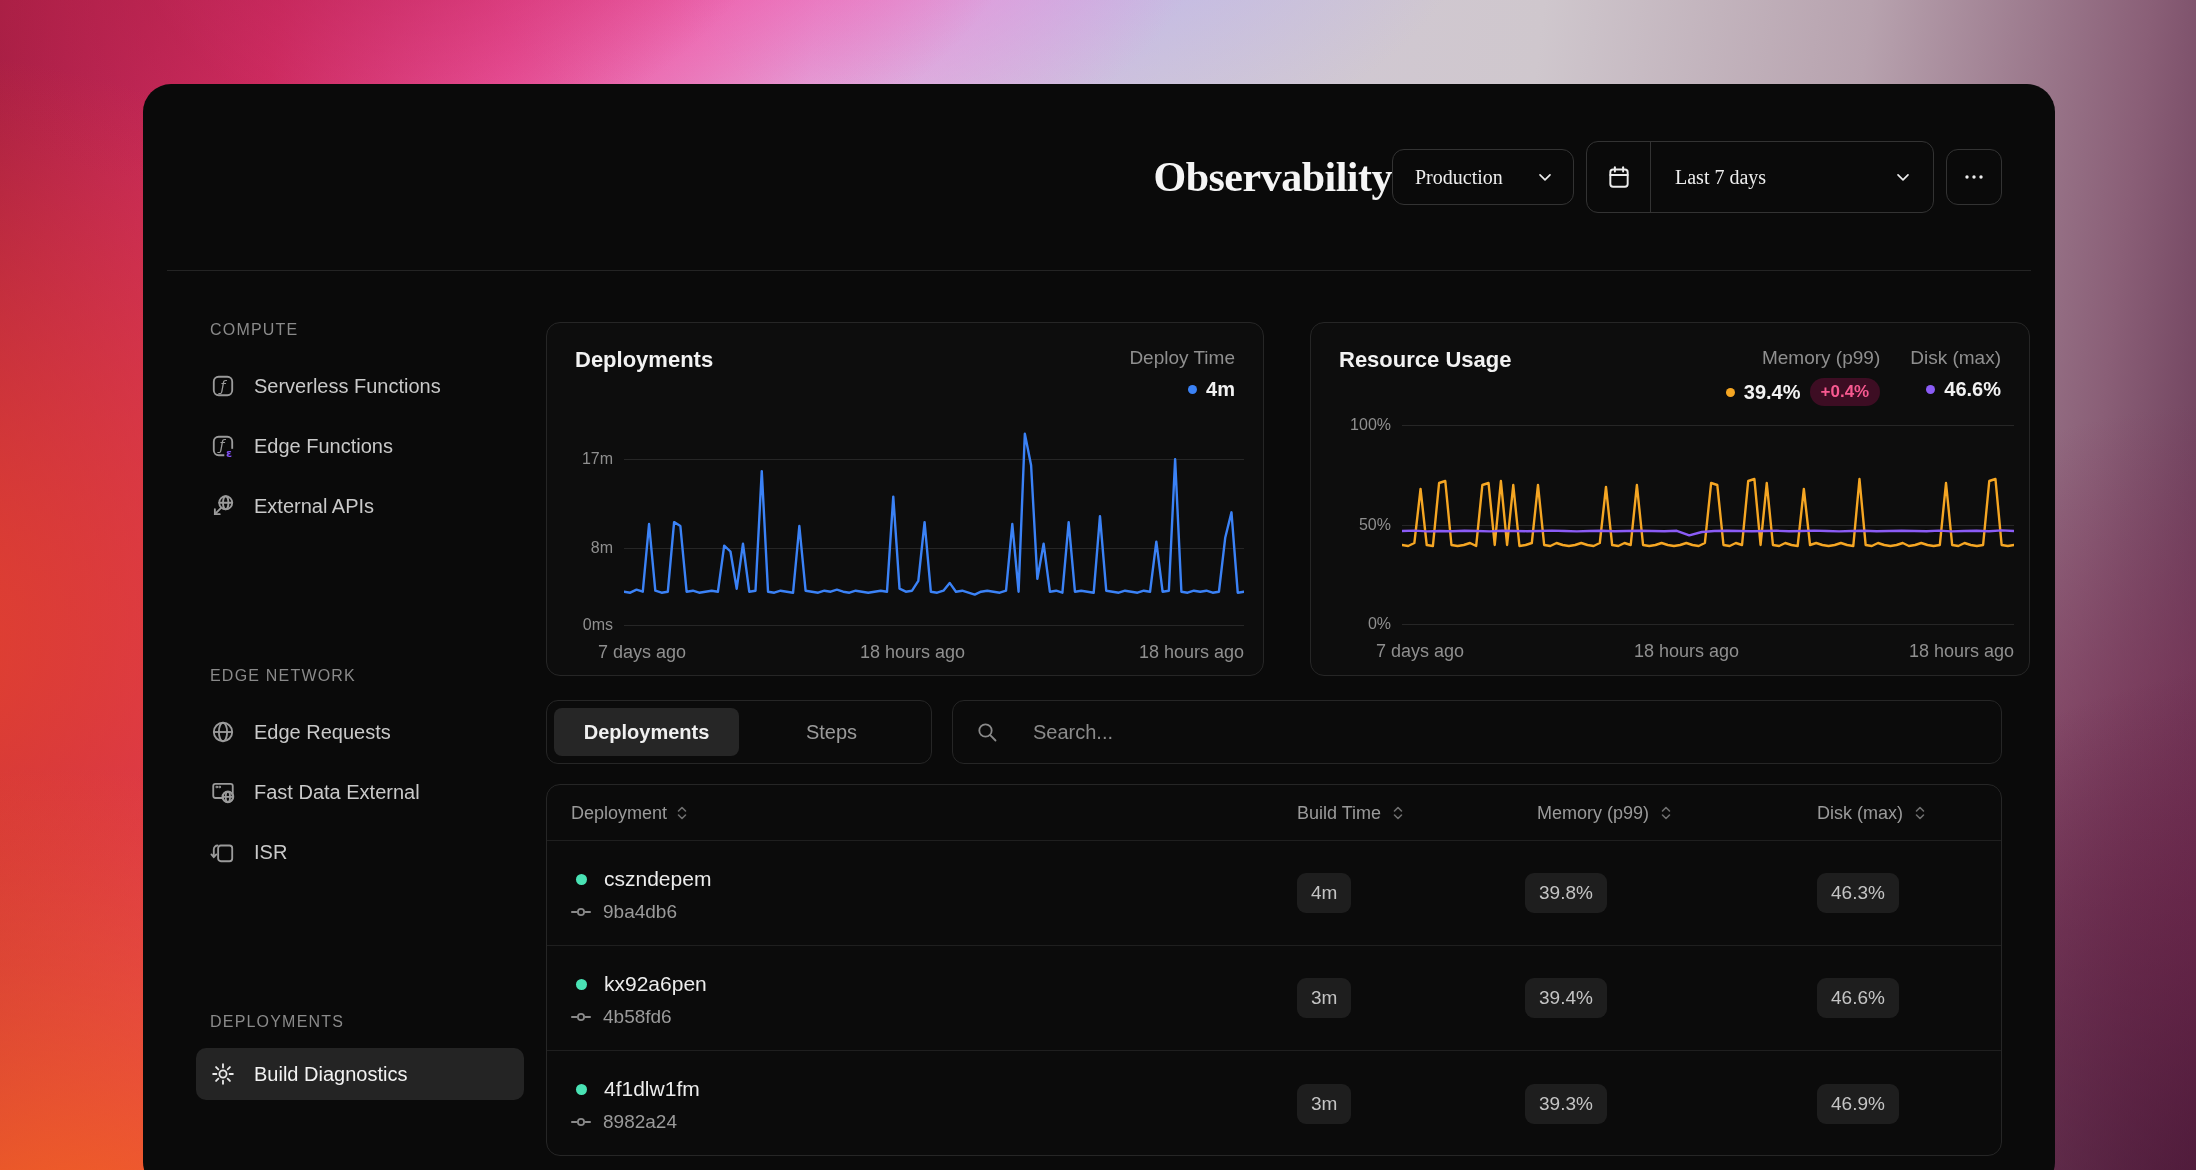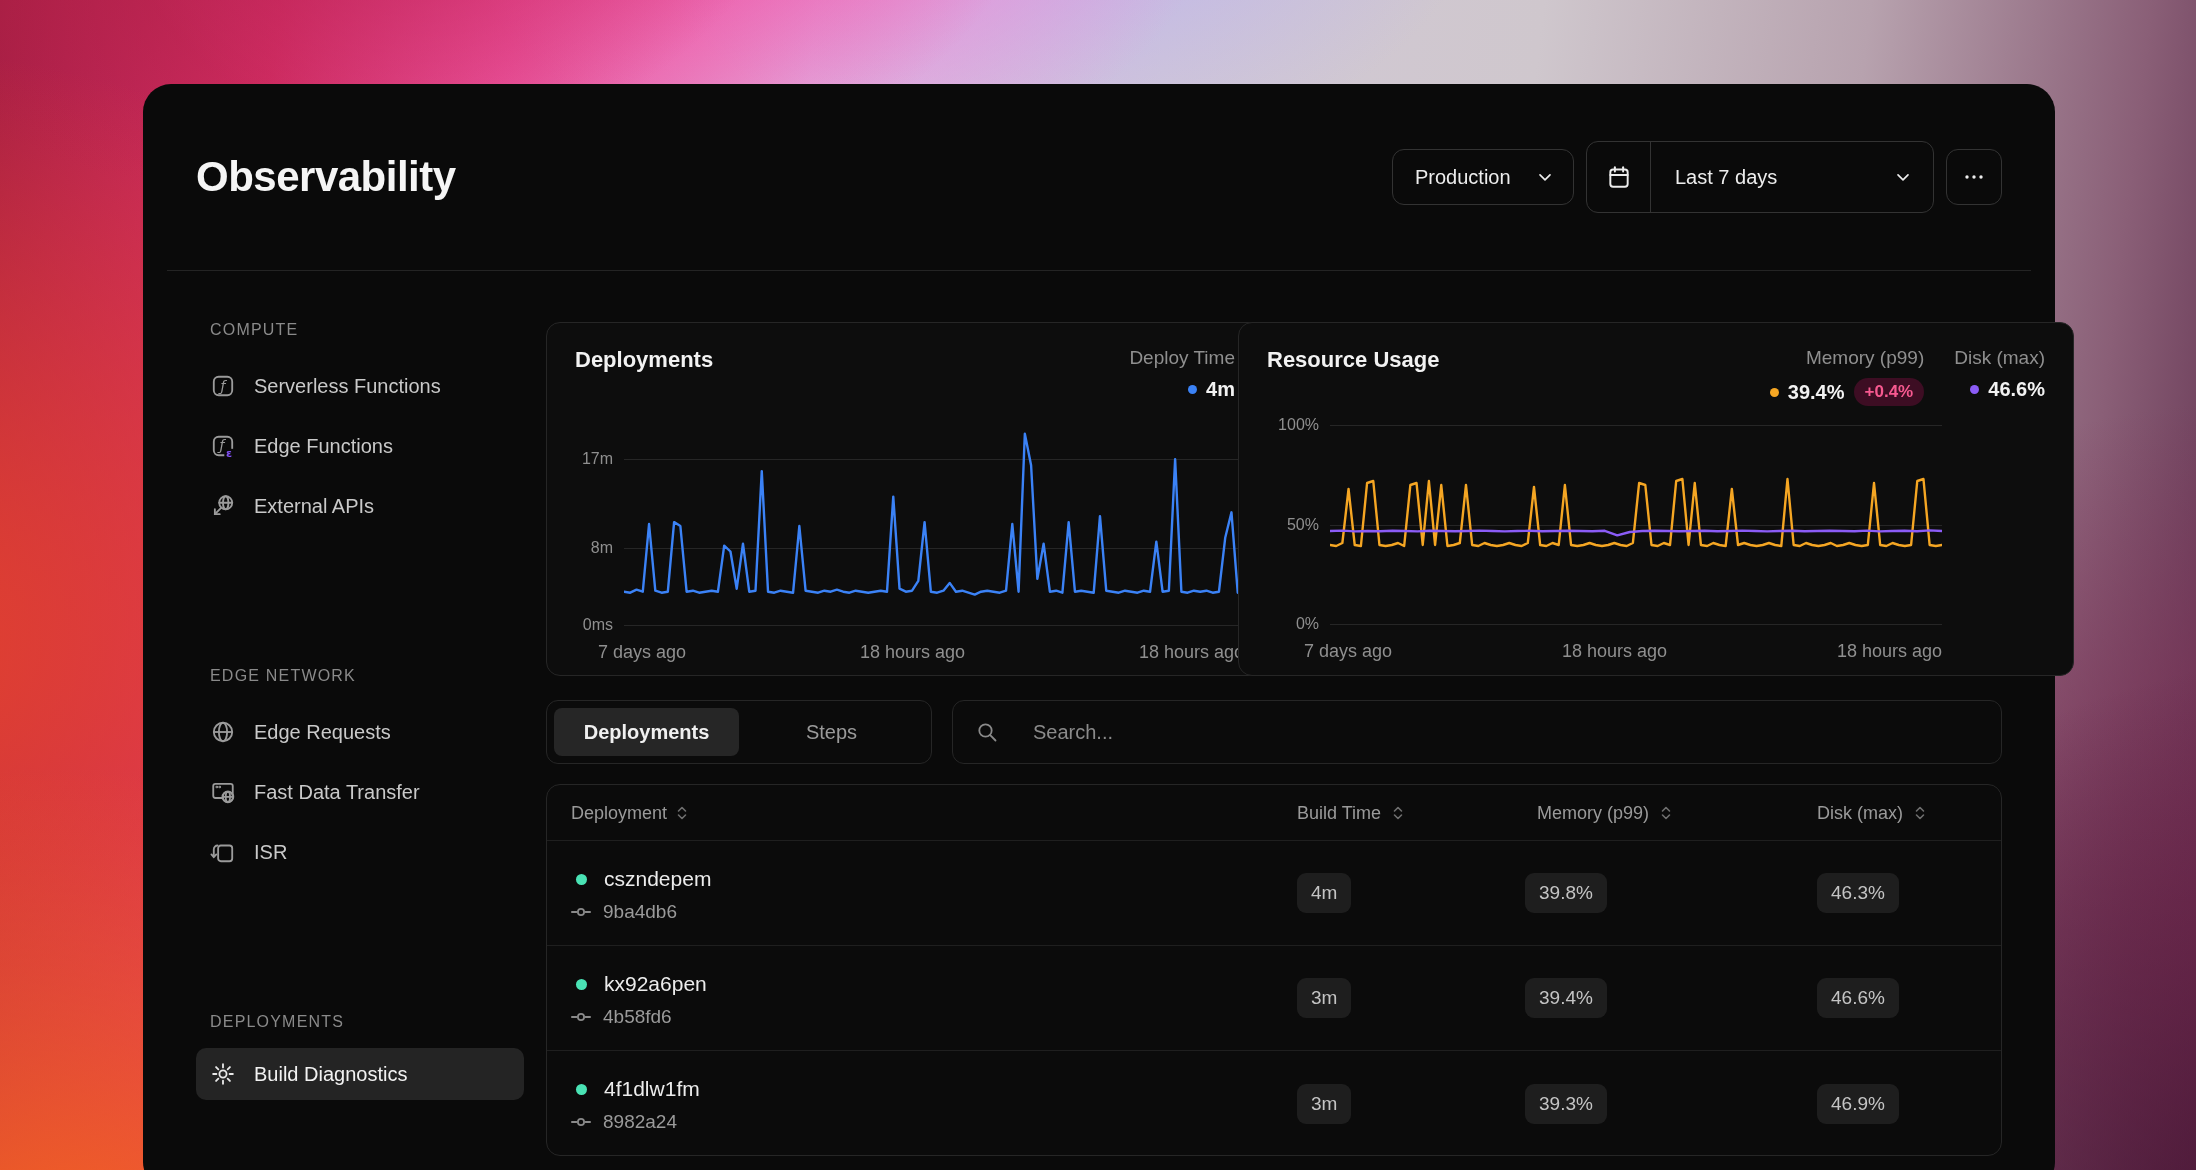--- a/index.html
+++ b/index.html
@@ -23,21 +23,21 @@
       radial-gradient(1100px 900px at 104% 80%, #7a2f55 0%, rgba(122,47,85,0) 60%),
       linear-gradient(97deg, #a81f44 0%, #d62e66 12%, #ed5ca4 22%, #dfb7e4 35%, #d2c9d6 50%, #cfc7cd 66%, #b7a2ae 80%, #8a5f77 92%, #5f2f4d 100%);
   }
   
   .card {
     position:absolute; left:143px; top:84px; width:1912px; height:1106px;
     background:#0a0a0a; border-radius:28px;
   }
   .app-header {
     position:absolute; top:0; left:53px; right:53px; height:186px;
-    display:flex; align-items:center; justify-content:space-between;
+    display:flex; align-items:center; justify-content:flex-end;font-family:Liberation Serif, serif;
   }
   .page-title { font-size:42px; font-weight:600; color:#f5f5f5; letter-spacing:-0.5px; margin:0; }
   .hdr-controls { display:flex; align-items:center; gap:12px; }
   .btn {
     height:56px; border:1px solid #333; border-radius:12px; background:transparent;
     color:#ededed; font-size:20px; display:flex; align-items:center; cursor:pointer;
     font-family:inherit;
   }
   .env-btn { width:182px; padding:0 18px 0 22px; justify-content:space-between; }
   .date-ctl { display:flex; height:72px; border:1px solid #333; border-radius:12px; overflow:hidden; }
@@ -55,21 +55,21 @@
   .side-item { height:60px; display:flex; align-items:center; gap:18px; padding:0 14px; border-radius:10px; font-size:20px; cursor:pointer; }
   .side-section + .side-section .side-label { margin-top:50px; }
   .sec-gap { margin-top:130px !important; }
   .side-item.active { background:#242424; color:#f2f2f2; height:52px; margin-top:4px; width:328px; }
   .side-item.active .icon { color:#e8e8e8; }
 
   
   .main { position:absolute; left:403px; top:186px; right:53px; height:920px; }
   .chart-card { position:absolute; top:52px; height:354px; border:1px solid #262626; border-radius:14px; background:#0d0d0d; }
   .cc-a { left:0; width:718px; }
-  .cc-b { left:692px; width:836px; }
+  .cc-b { left:764px; width:720px; }
   .cc-head { position:absolute; top:0; left:0; right:0; padding:24px 28px 0 28px; display:flex; justify-content:space-between; align-items:flex-start; }
   .cc-title { font-size:22px; font-weight:600; color:#f2f2f2; }
   .legend { display:flex; gap:30px; }
   .legend-col { display:flex; flex-direction:column; align-items:flex-end; gap:9px; }
   .legend-label { font-size:19px; color:#8f8f8f; }
   .legend-valrow { display:flex; align-items:center; gap:9px; }
   .legend-dot { width:9px; height:9px; border-radius:50%; }
   .legend-val { font-size:20px; font-weight:600; color:#f2f2f2; }
   .delta-badge { font-size:17px; font-weight:600; color:#f75990; background:#3d0d23; border-radius:999px; padding:4px 11px; }
 
@@ -211,21 +211,21 @@
               <svg width="26" height="26" viewBox="0 0 24 24" fill="none" stroke="currentColor" stroke-width="1.7">
                   <rect x="3" y="4.5" width="18" height="13" rx="2"></rect>
                   <circle cx="6.3" cy="7.4" r="0.4" fill="currentColor"></circle>
                   <circle cx="9" cy="7.4" r="0.4" fill="currentColor"></circle>
                   <circle cx="16.5" cy="16.5" r="5" fill="#0a0a0a"></circle>
                   <circle cx="16.5" cy="16.5" r="4.6"></circle>
                   <ellipse cx="16.5" cy="16.5" rx="2" ry="4.6"></ellipse>
                   <line x1="11.9" y1="16.5" x2="21.1" y2="16.5"></line>
                 </svg>
             </span>
-            <span>Fast Data Transfer</span>
+            <span>Fast Data External</span>
           </div>
           <div class="side-item">
             <span class="icon">
               <svg width="26" height="26" viewBox="0 0 24 24" fill="none" stroke="currentColor" stroke-width="1.7" stroke-linecap="round" stroke-linejoin="round">
                   <rect x="7.5" y="6" width="13" height="14.5" rx="2.5"></rect>
                   <path d="M3.5 16 V9.5 a3.5 3.5 0 0 1 3.5 -3.5"></path>
                   <path d="M5.8 14.2 L3.5 16.8 L1.3 14.2"></path>
                 </svg>
             </span>
             <span>ISR</span>

